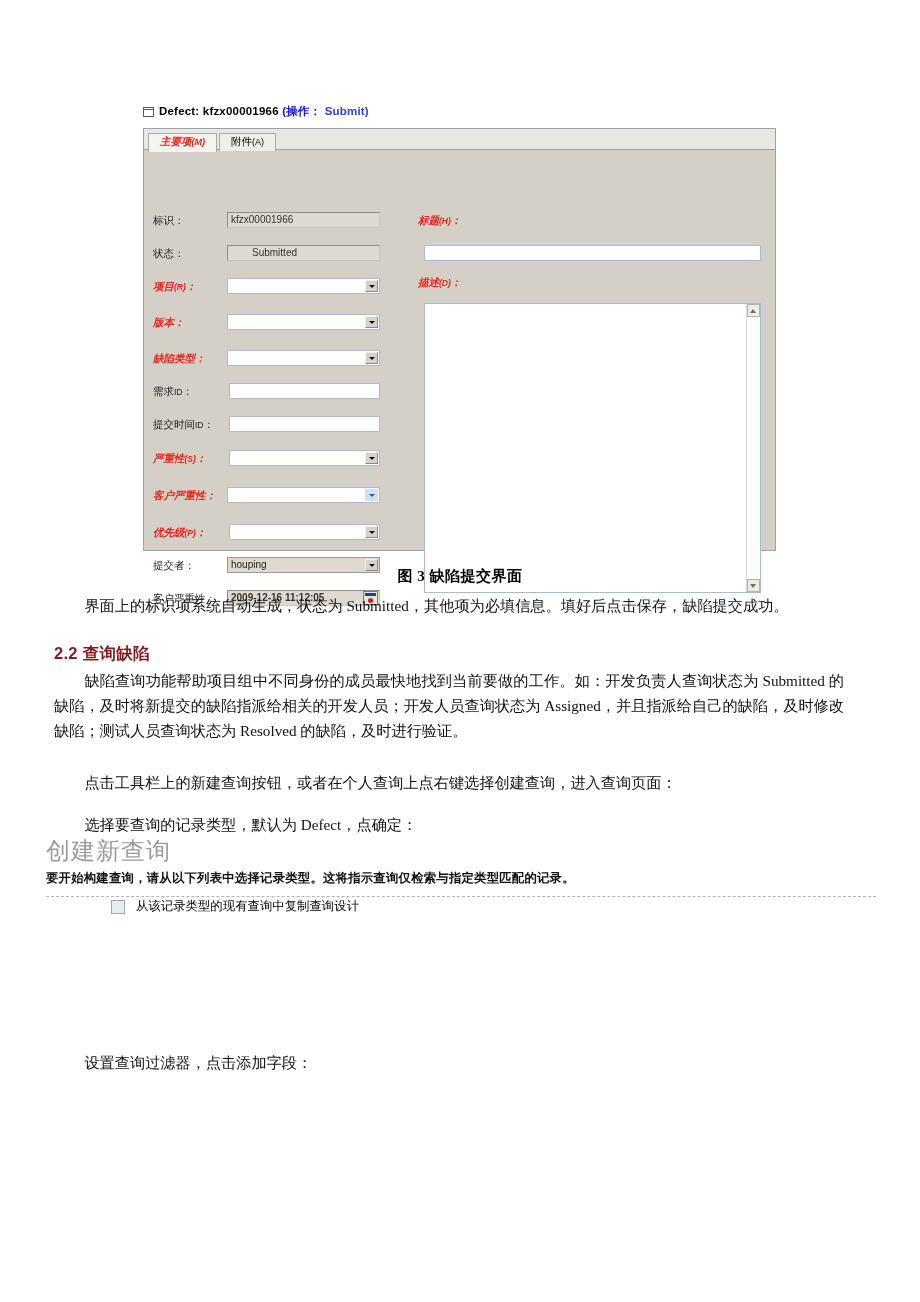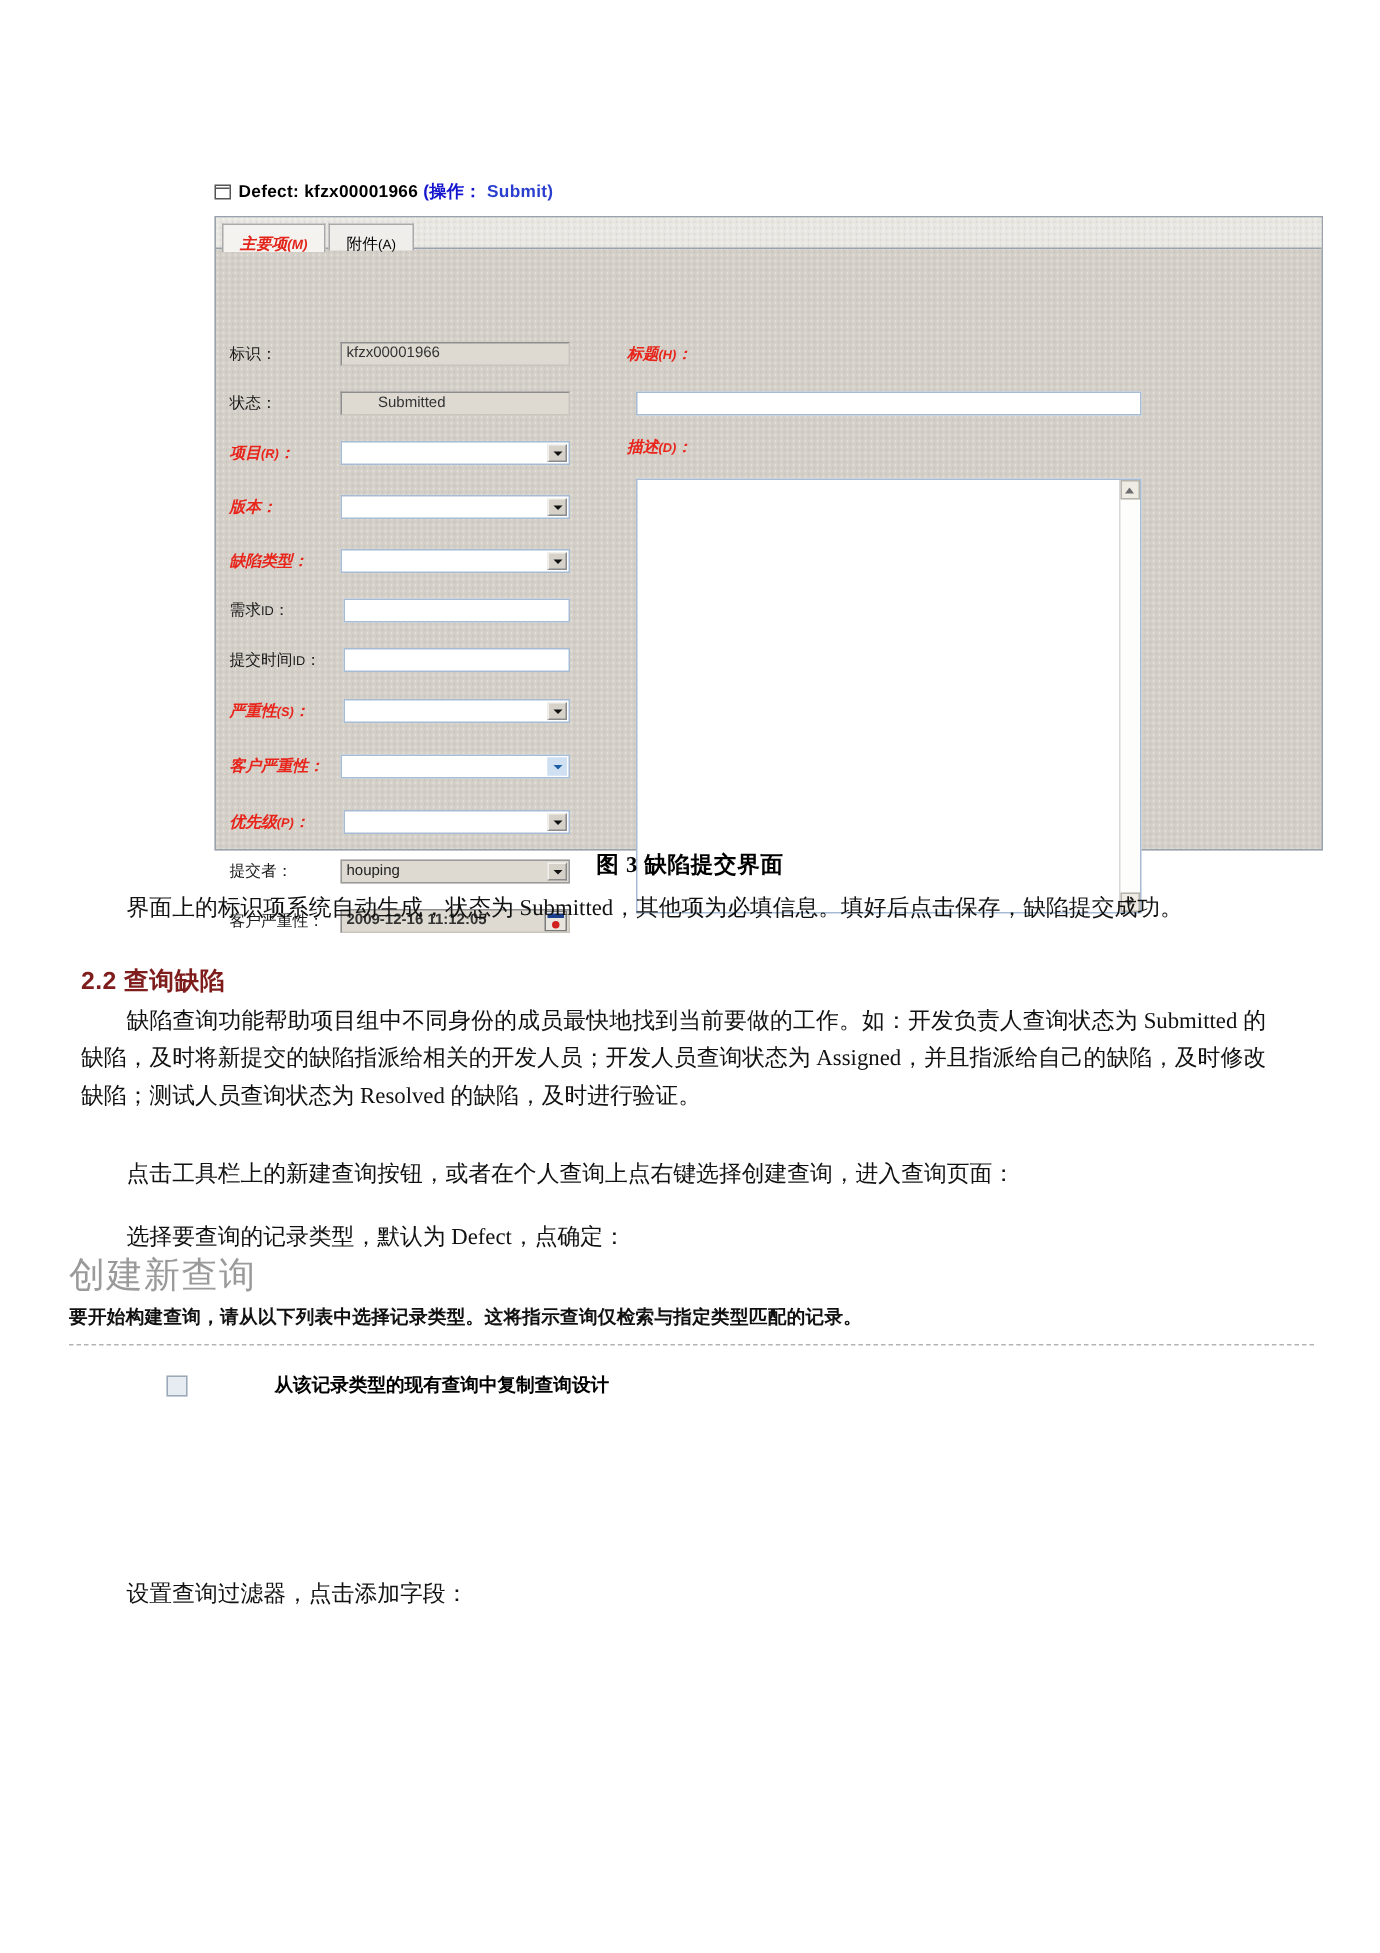--- a/index.html
+++ b/index.html
@@ -13,22 +13,22 @@
     font-family: "Liberation Serif", "DejaVu Serif", serif;
     color: #000000;
     position: relative;
     overflow: hidden;
   }
 
   
   .shot1 {
     position: absolute;
     left: 143px;
-    top: 120px;
-    width: 739px;
+    top: 104px;
+    width: 633px;
   }
   .shot1-title {
     font-family: "Liberation Sans", sans-serif;
     font-size: 11.5px;
     font-weight: bold;
     color: #000000;
     letter-spacing: .2px;
     white-space: nowrap;
     margin-bottom: 9px;
   }
@@ -75,21 +75,21 @@
       radial-gradient(circle at 1px 1px, rgba(255,255,255,.6) .6px, transparent .7px),
       radial-gradient(circle at 3px 3px, rgba(160,160,175,.3) .6px, transparent .7px);
     background-size: 4px 4px, 4px 4px;
     position: relative;
   }
   .tab {
     display: inline-block;
     font-family: "Liberation Sans", sans-serif;
     font-size: 10.5px;
     padding: 2px 11px 2px 11px;
-    line-height: 22px;
+    line-height: 11px;
     border: 1px solid #a9a9a9;
     border-bottom: none;
     background: #efeeea;
     margin-right: 2px;
     vertical-align: bottom;
     box-sizing: border-box;
     height: 18px;
   }
   .tab.active {
     background: #f4f3ef;
@@ -354,27 +354,25 @@
   .q-select .arw::after {
     content: "";
     position: absolute;
     left: 3px; top: 5px;
     width: 0; height: 0;
     border-left: 4px solid transparent;
     border-right: 4px solid transparent;
     border-top: 5px solid #1b5ea6;
   }
   .q-check {
-    margin-top: 17px;
     display: flex;
     align-items: center;
     font-family: "Liberation Sans", sans-serif;
     font-size: 12.4px;
-    font-weight: bold;
-    gap: 47px;
+    font-weight: normal;
   }
   .q-check .box {
     margin-left: 65px;
     width: 14px;
     height: 14px;
     background: #e7ecf2;
     border: 1px solid #9aa8b8;
     box-sizing: border-box;
     flex: none;
   }

